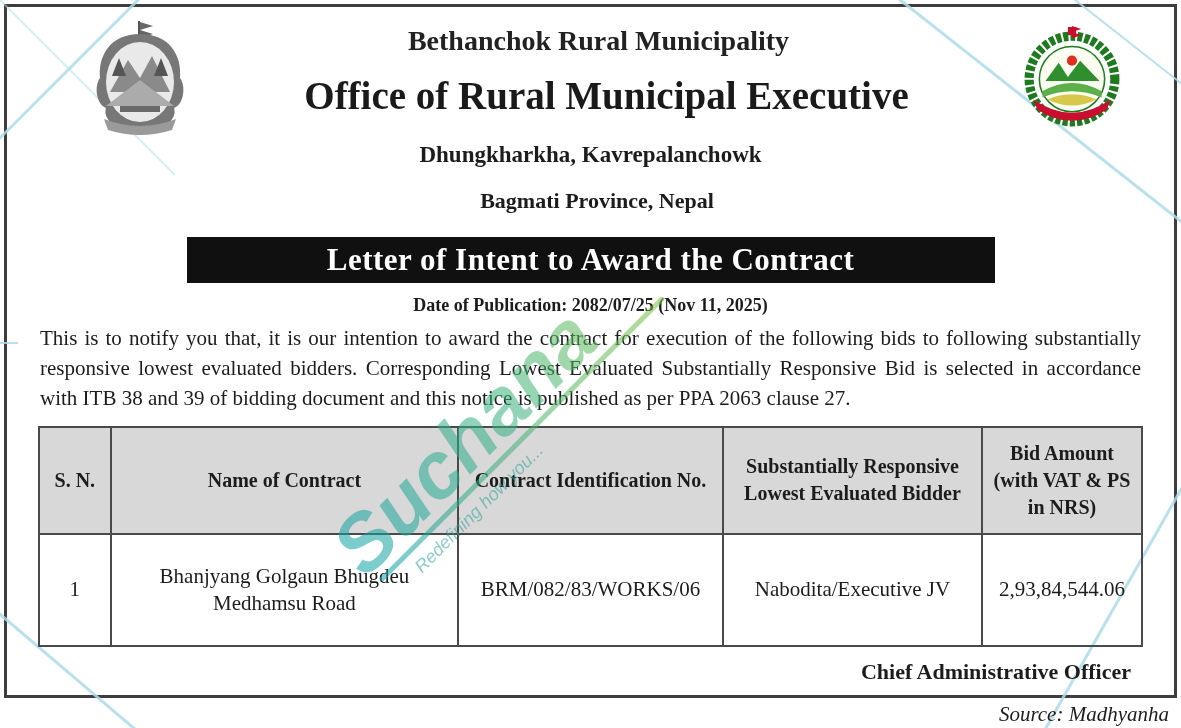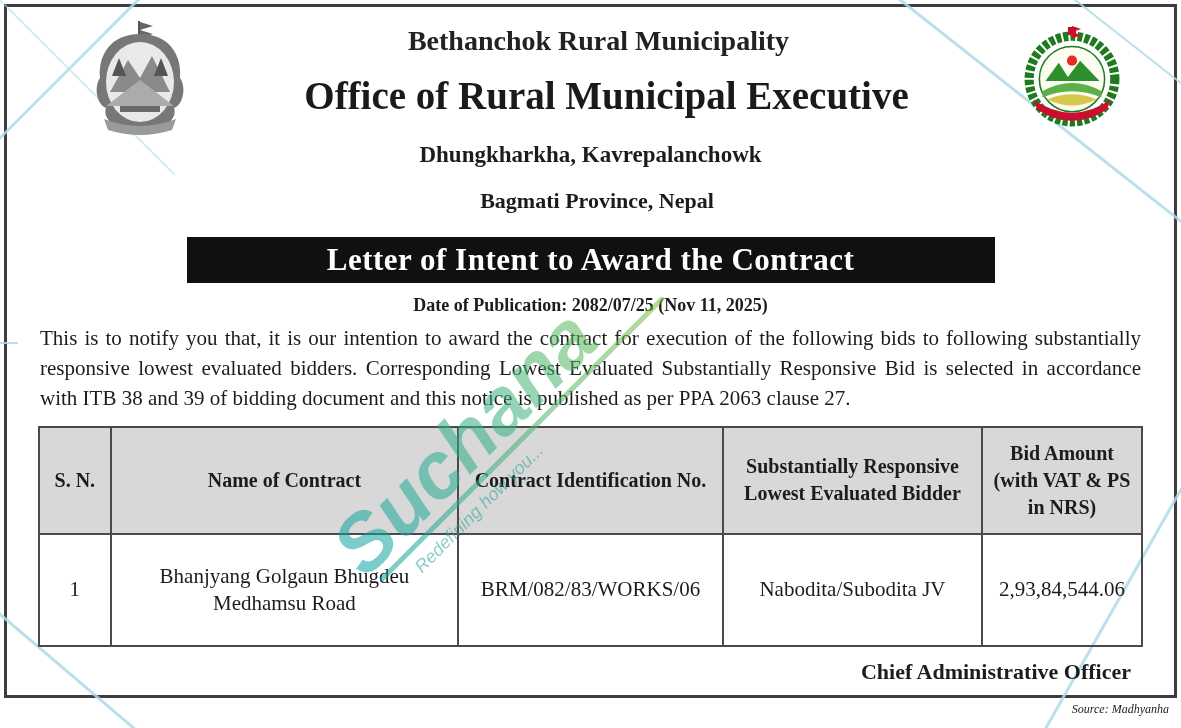--- a/index.html
+++ b/index.html
@@ -80,21 +80,21 @@
   .name-wrap { width: 270px; margin: 12px auto; }
 
   .signature {
     margin: 12px 46px 0 0;
     text-align: right;
     font-size: 22px; font-weight: bold;
   }
 
   .source-credit {
     position: absolute; right: 12px; top: 702px;
-    font-size: 12px; font-style: italic;
+    font-size: 21px; font-style: italic;
     z-index: 3;
   }
 
   .watermark {
     position: absolute; left: 318px; top: 532px;
     transform: rotate(-45deg);
     transform-origin: 0 0;
     z-index: 4;
     opacity: 0.55;
     pointer-events: none;
@@ -201,21 +201,21 @@
         <th>Bid Amount (with VAT &amp; PS in NRS)</th>
       </tr>
     </thead>
     <tbody>
       <tr>
         <td>1</td>
         <td>
           <div class="name-wrap">Bhanjyang Golgaun Bhugdeu Medhamsu Road</div>
         </td>
         <td>BRM/082/83/WORKS/06</td>
-        <td>Nabodita/Subodita JV</td>
+        <td>Nabodita/Executive JV</td>
         <td>2,93,84,544.06</td>
       </tr>
     </tbody>
   </table>
 
   <div class="signature">Chief Administrative Officer</div>
 
 </div>
 
 <div class="watermark">

